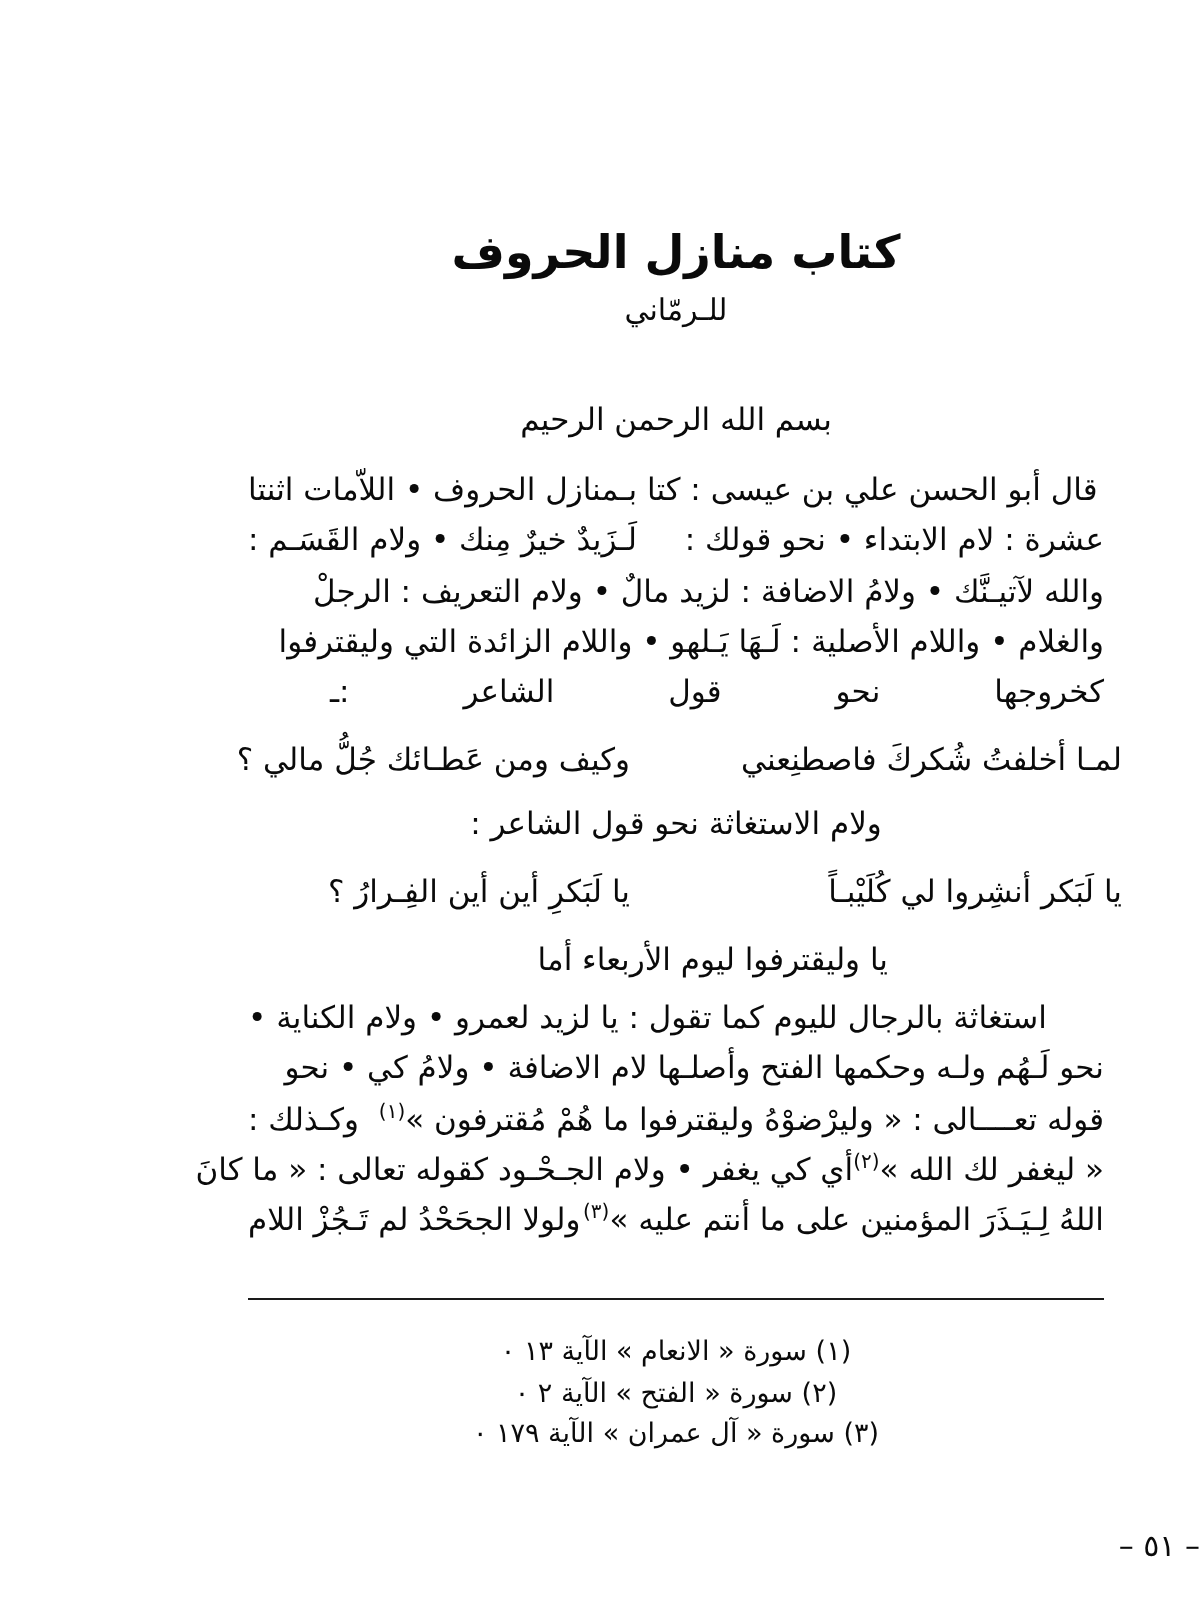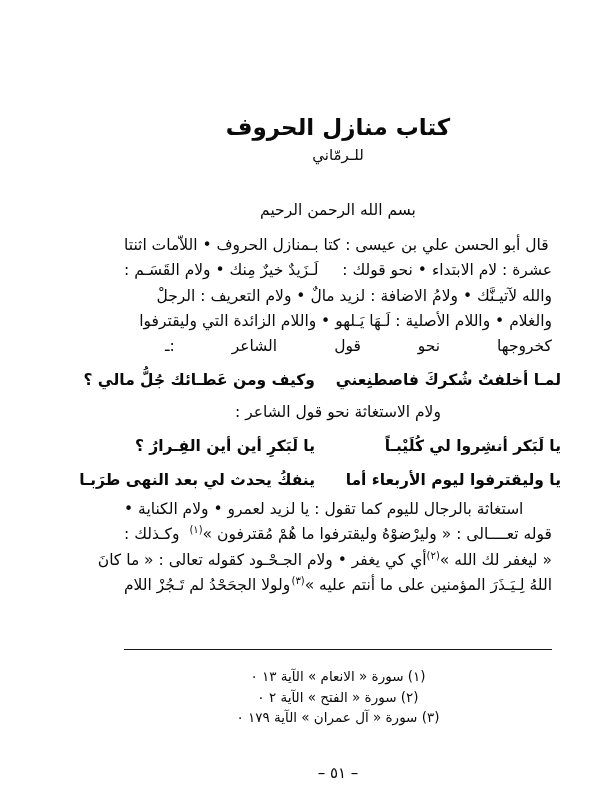--- a/index.html
+++ b/index.html
@@ -82,21 +82,20 @@
   .verse {
     display: flex;
     justify-content: center;
     gap: 34px;
     font-size: 15.5px;
     margin: 9px 0 4px 0;
     white-space: nowrap;
   }
   .hemistich {
     display: inline-block;
-    font-weight: bold;
   }
   .hemistich-a { min-width: 212px; text-align: right; }
   .hemistich-b { min-width: 200px; text-align: right; }
 
   .lead-line {
     font-size: 15.5px;
     text-align: center;
     margin: 7px 0 2px 0;
   }
 
@@ -137,21 +136,21 @@
     white-space: nowrap;
     letter-spacing: 0.3px;
   }
 
   
   .page-number {
     position: absolute;
     bottom: 18px;
     left: 0;
     right: 0;
-    text-align: center;
+    text-align: right;
     font-size: 15px;
     letter-spacing: 2px;
   }
 </style>
 </head>
 <body>
 
 <div class="page">
 
   <div class="title-block">
@@ -188,26 +187,28 @@
     <div class="lead-line">ولام الاستغاثة نحو قول الشاعر :</div>
 
     <div class="verse">
       <span class="hemistich hemistich-a">يا لَبَكر أنشِروا لي كُلَيْبـاً</span>
       <span class="hemistich hemistich-b">يا لَبَكرِ أين أين الفِـرارُ ؟</span>
     </div>
 
 
     <div class="verse">
       <span class="hemistich hemistich-a">يا وليقترفوا ليوم الأربعاء أما</span>
-      <span class="hemistich hemistich-b">ينفكُ يحدث لي بعد النهى طرَبـا</span>
     </div>
 
     <div class="para">
       <span class="line-justify indent">
         <span>استغاثة بالرجال لليوم كما تقول : يا لزيد لعمرو • ولام الكناية •</span>
+      </span>
+      <span class="line-justify">
+        <span>نحو لَـهُم ولـه وحكمها الفتح وأصلـها لام الاضافة • ولامُ كي • نحو</span>
       </span>
       <span class="line-justify">
         <span><span>قوله تعــــالى : « وليرْضوْهُ وليقترفوا ما هُمْ مُقترفون »</span><sup class="fn">(١)</sup></span>
         <span>وكـذلك :</span>
       </span>
       <span class="line-justify">
         <span><span>« ليغفر لك الله »</span><sup class="fn">(٢)</sup></span>
         <span>أي كي يغفر • ولام الجـحْـود كقوله تعالى : « ما كانَ</span>
       </span>
       <span class="line-justify">

